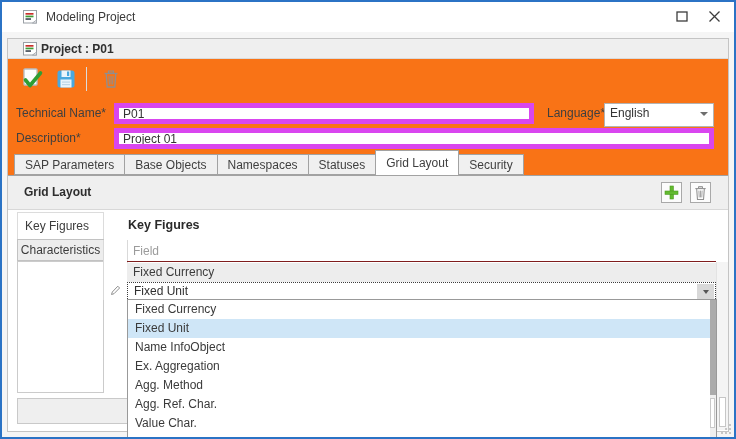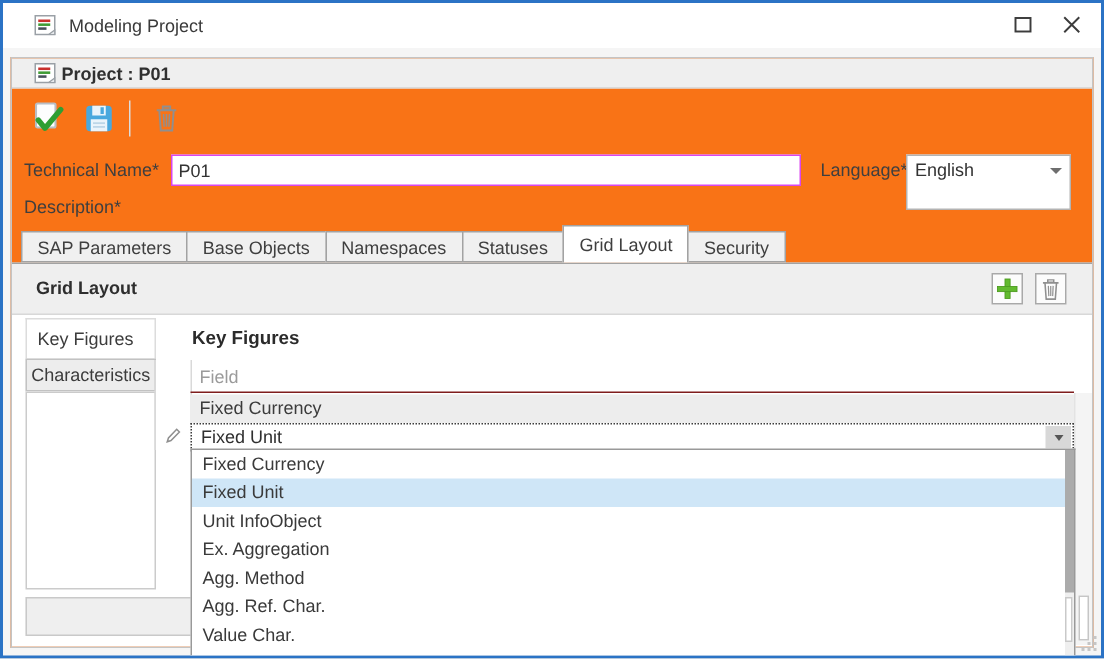--- a/index.html
+++ b/index.html
@@ -22,25 +22,25 @@
 
   
   .tbtn{position:absolute;top:27px;width:26px;height:26px;border:none;background:transparent;padding:0;display:flex;align-items:center;justify-content:center;}
   .tb-validate{left:11px;}
   .tb-save{left:45px;}
   .tb-sep{position:absolute;left:78px;top:28px;width:1px;height:24px;background:#dcdcdc;}
   .tb-delete{left:90px;}
 
   
   .flabel{position:absolute;left:8px;height:21px;line-height:21px;color:#3f3f3f;}
-  .finput{position:absolute;height:21px;border:1px solid #d946ef;background:#fff;padding:0 4px;font:12px "Liberation Sans",sans-serif;color:#333;}
+  .finput{position:absolute;height:21px;border:5px solid #d946ef;background:#fff;padding:0 4px;font:12px "Liberation Sans",sans-serif;color:#333;}
   .lab-tech{top:64px;}
   .in-tech{left:106px;top:64px;width:420px;}
   .lab-lang{left:539px;top:64px;}
-  .combo{position:absolute;left:596px;top:64px;width:110px;height:37px;border:1px solid #b3b3b3;background:#fff;}
+  .combo{position:absolute;left:596px;top:64px;width:110px;height:24px;border:1px solid #b3b3b3;background:#fff;}
   .combo .val{position:absolute;left:5px;top:0;line-height:19px;color:#333;}
   .combo .arr{position:absolute;right:5px;top:8px;width:0;height:0;border:4px solid transparent;border-top:4px solid #6e6e6e;}
   .lab-desc{top:89px;}
   .in-desc{left:106px;top:89px;width:600px;}
 
   
   .tabs{position:absolute;left:6px;top:111px;height:25px;display:flex;align-items:flex-end;}
   .tab{height:21px;line-height:20px;padding:0 10px;background:#f0f0f0;border:1px solid #a2a2a2;margin-right:-1px;color:#3f3f3f;position:relative;}
   .tab.active{height:25px;line-height:24px;background:#fff;border-bottom:none;z-index:4;}
 
@@ -156,20 +156,21 @@
     </button>
 
     <label class="flabel lab-tech">Technical Name*</label>
     <input class="finput in-tech" value="P01" style="">
     <label class="flabel lab-lang">Language*</label>
     <div class="combo">
       <span class="val">English</span>
       <span class="arr"></span>
     </div>
     <label class="flabel lab-desc">Description*</label>
+    <input class="finput in-desc" value="Project 01" style="">
 
     <div class="tabs">
 
         <div class="tab"><span>SAP Parameters</span></div>
 
         <div class="tab"><span>Base Objects</span></div>
 
         <div class="tab"><span>Namespaces</span></div>
 
         <div class="tab"><span>Statuses</span></div>
@@ -229,21 +230,21 @@
     </div>
   </div>
 
   <div class="dd">
     <div>
 
         <div class="dd-item">Fixed Currency</div>
 
         <div class="dd-item selected">Fixed Unit</div>
 
-        <div class="dd-item">Unit InfoObject</div>
+        <div class="dd-item">Name InfoObject</div>
 
         <div class="dd-item">Ex. Aggregation</div>
 
         <div class="dd-item">Agg. Method</div>
 
         <div class="dd-item">Agg. Ref. Char.</div>
 
 
         <div class="dd-item">Value Char.</div>
       </div>

